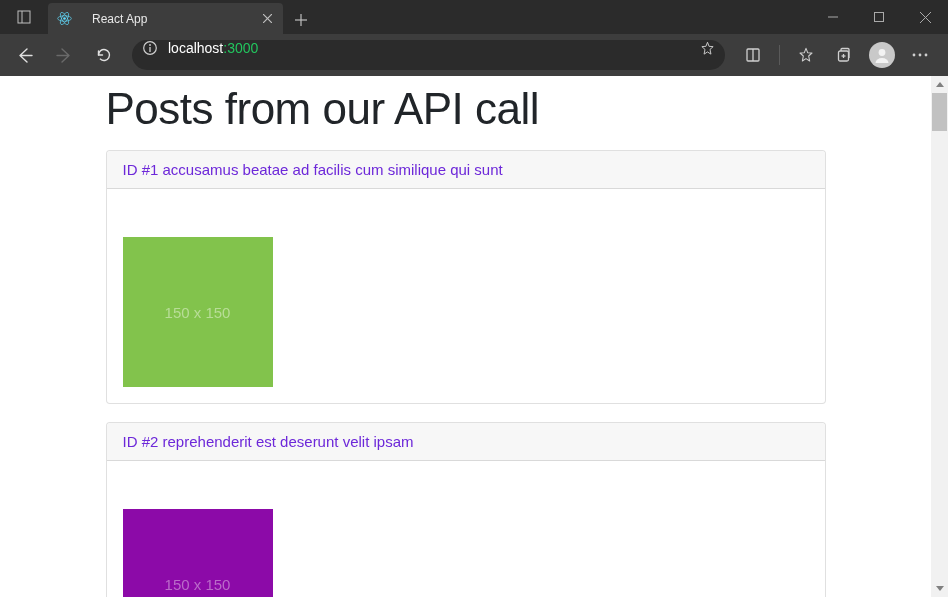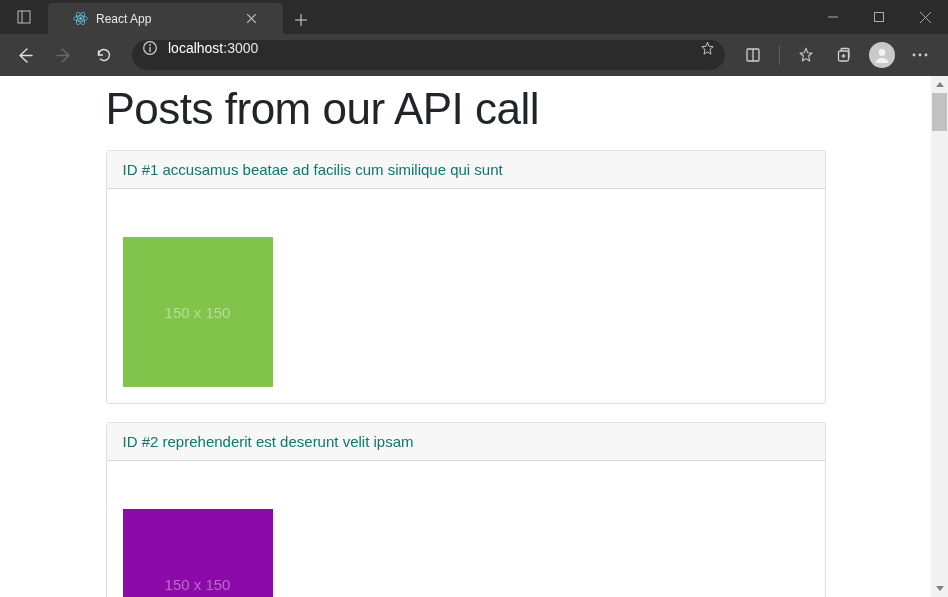--- a/index.html
+++ b/index.html
@@ -31,23 +31,23 @@
       height: 34px;
       flex: 1;
     }
     .tab {
       width: 235px;
       height: 31px;
       background: #3d3d3d;
       border-radius: 4px 4px 0 0;
       display: flex;
       align-items: center;
-      padding: 0 24px;
+      padding: 0 8px;
       margin-top: 6px;
-      gap: 8px;
+      gap: 20px;
       color: #e8e8e8;
       font-size: 12px;
     }
     .tab .favicon {
       width: 16px;
       height: 16px;
       display: flex;
       align-items: center;
       justify-content: center;
     }
@@ -117,21 +117,21 @@
     }
     .addr-icon {
       width: 16px;
       height: 16px;
       display: flex;
       align-items: center;
       justify-content: center;
     }
     .url { display: flex; align-items: baseline; flex: 1; }
     .url .host { color: #fff; }
-    .url .rest { color: #e5e5e5; }
+    .url .rest { color: #22c55e; }
     .toolbar-right { display: flex; align-items: center; gap: 2px; padding-right: 4px; }
     .sep { width: 1px; height: 20px; background: #5a5a5a; margin: 0 6px; }
     .avatar {
       width: 26px;
       height: 26px;
       border-radius: 50%;
       background: #c9c9c9;
       display: flex;
       align-items: center;
       justify-content: center;
@@ -166,21 +166,21 @@
       border: 1px solid rgba(0,0,0,0.12);
       border-radius: 4px;
       margin-bottom: 18px;
       background: #fff;
     }
     .card-header {
       background: #f7f7f7;
       border-bottom: 1px solid rgba(0,0,0,0.12);
       padding: 10px 16px;
       font-size: 15px;
-      color: #0f766e;
+      color: #6d28d9;
       border-radius: 4px 4px 0 0;
     }
     .card-body {
       padding: 16px;
     }
     .thumb {
       width: 150px;
       height: 150px;
       display: flex;
       align-items: center;

